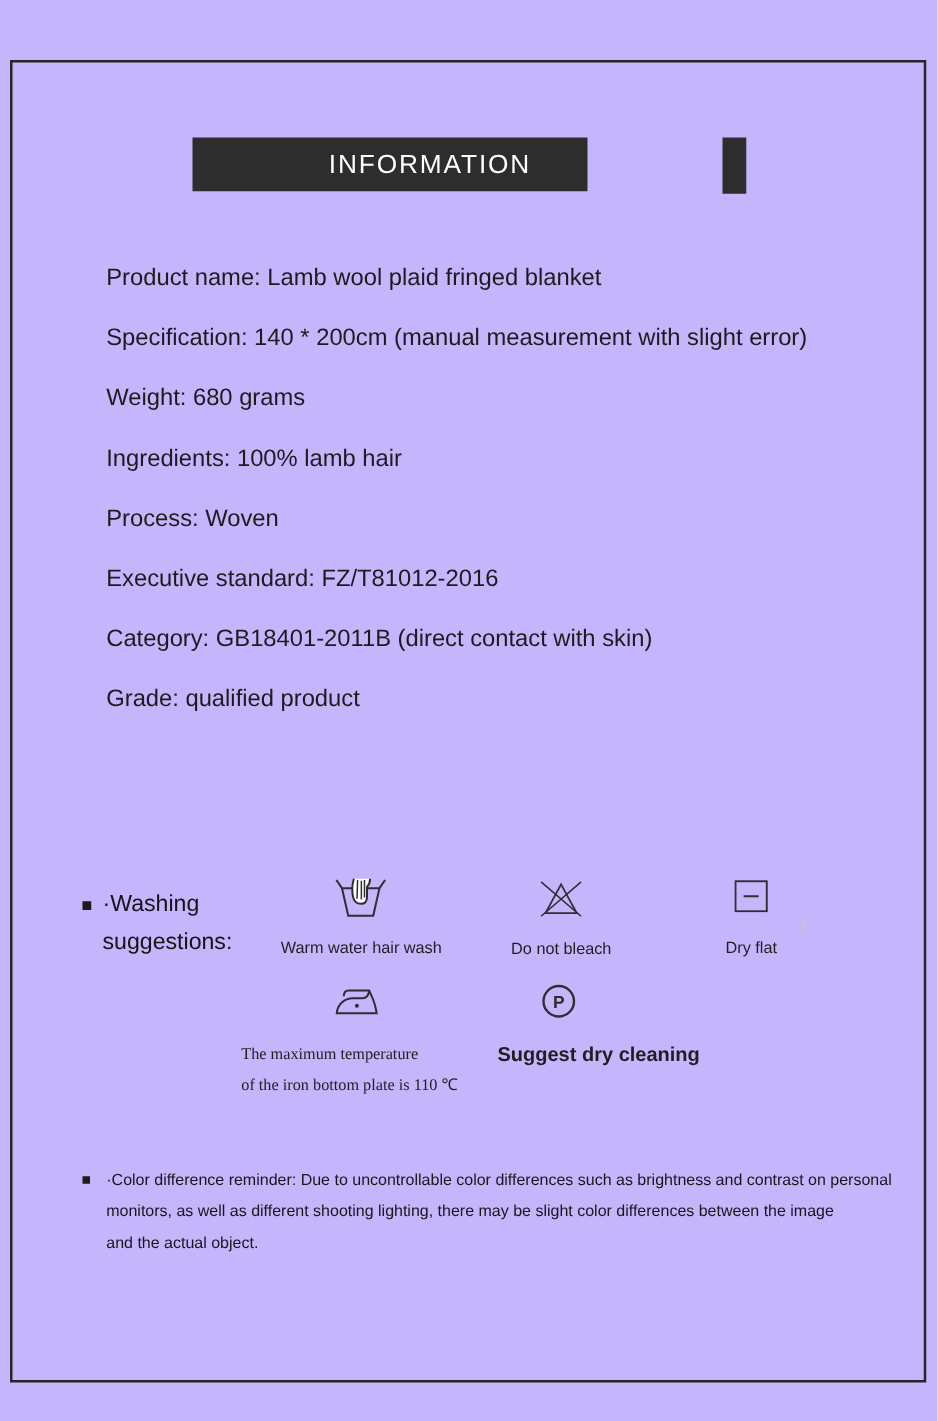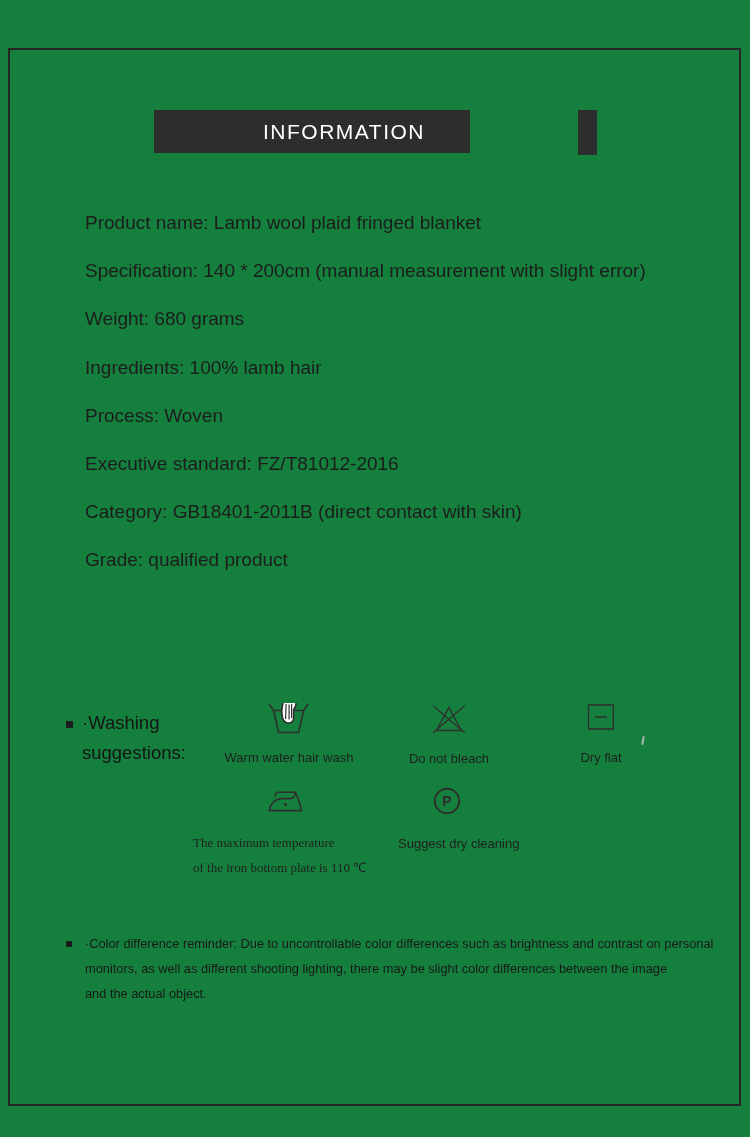--- a/index.html
+++ b/index.html
@@ -1,17 +1,17 @@
 <!DOCTYPE html>
 <html><head>
 <meta charset="utf-8">
 <style>
   html,body{margin:0;padding:0;background:#ffffff;}
   .page{
-    position:relative;width:750px;height:1137px;background:#15803d;
+    position:relative;width:750px;height:1137px;background:#c4b5fd;
     font-family:"Liberation Sans",sans-serif;color:#1c1c1c;overflow:hidden;
   }
   .frame{
     position:absolute;left:8px;top:48px;width:733px;height:1058px;
     border:2px solid #262626;box-sizing:border-box;
   }
   .info-bar{
     position:absolute;left:154px;top:110px;width:316px;height:43px;
     background:#2d2d2d;display:flex;align-items:center;justify-content:center;
   }
@@ -40,21 +40,21 @@
   .ci-bleach{left:449px;top:702px;}
   .ci-bleach .lbl{margin-top:15px;}
   .ci-dryflat{left:601px;top:704px;}
   .ci-dryflat .lbl{margin-top:20px;}
   .iron-icon-wrap{position:absolute;left:267px;top:788px;}
   .iron-label{
     position:absolute;left:193px;top:830px;font-size:13px;line-height:25px;
     white-space:pre-line;color:#1f1f1f;font-family:Liberation Serif, serif;
   }
   .pcircle-wrap{position:absolute;left:433px;top:787px;}
-  .dryclean-label{position:absolute;left:398px;top:836px;font-size:13px;color:#1f1f1f;white-space:nowrap;}
+  .dryclean-label{position:absolute;left:398px;top:836px;font-size:16px;color:#1f1f1f;white-space:nowrap;font-weight:bold;}
   .stray-mark{
     position:absolute;left:642px;top:736px;width:2px;height:9px;
     background:#c6c6c6;transform:rotate(10deg);border-radius:1px;opacity:.85;
   }
   .reminder-text{
     position:absolute;left:85px;top:931px;font-size:12.8px;line-height:25px;
     white-space:pre-line;color:#181818;
   }
   svg{display:block;}
 </style>

